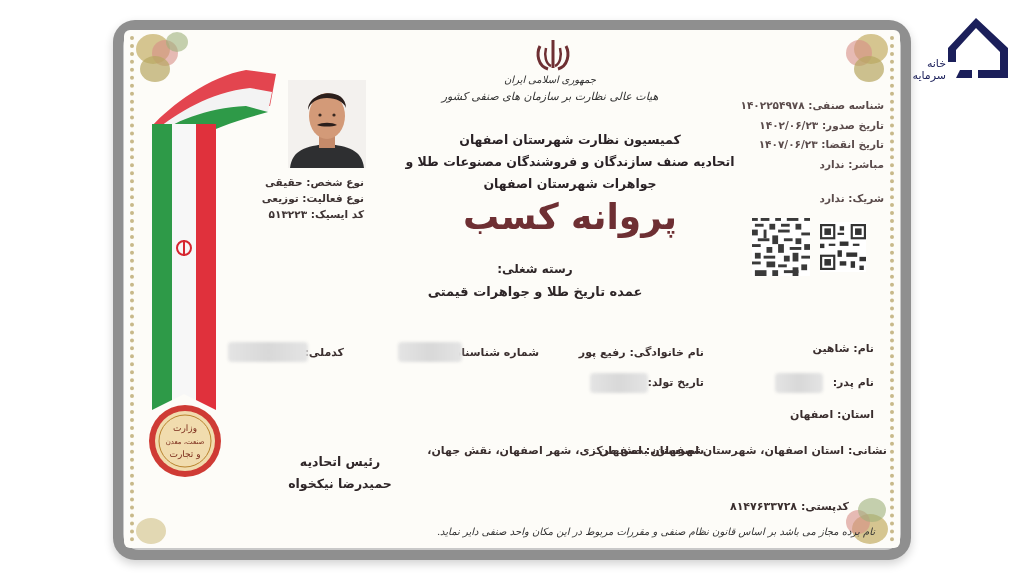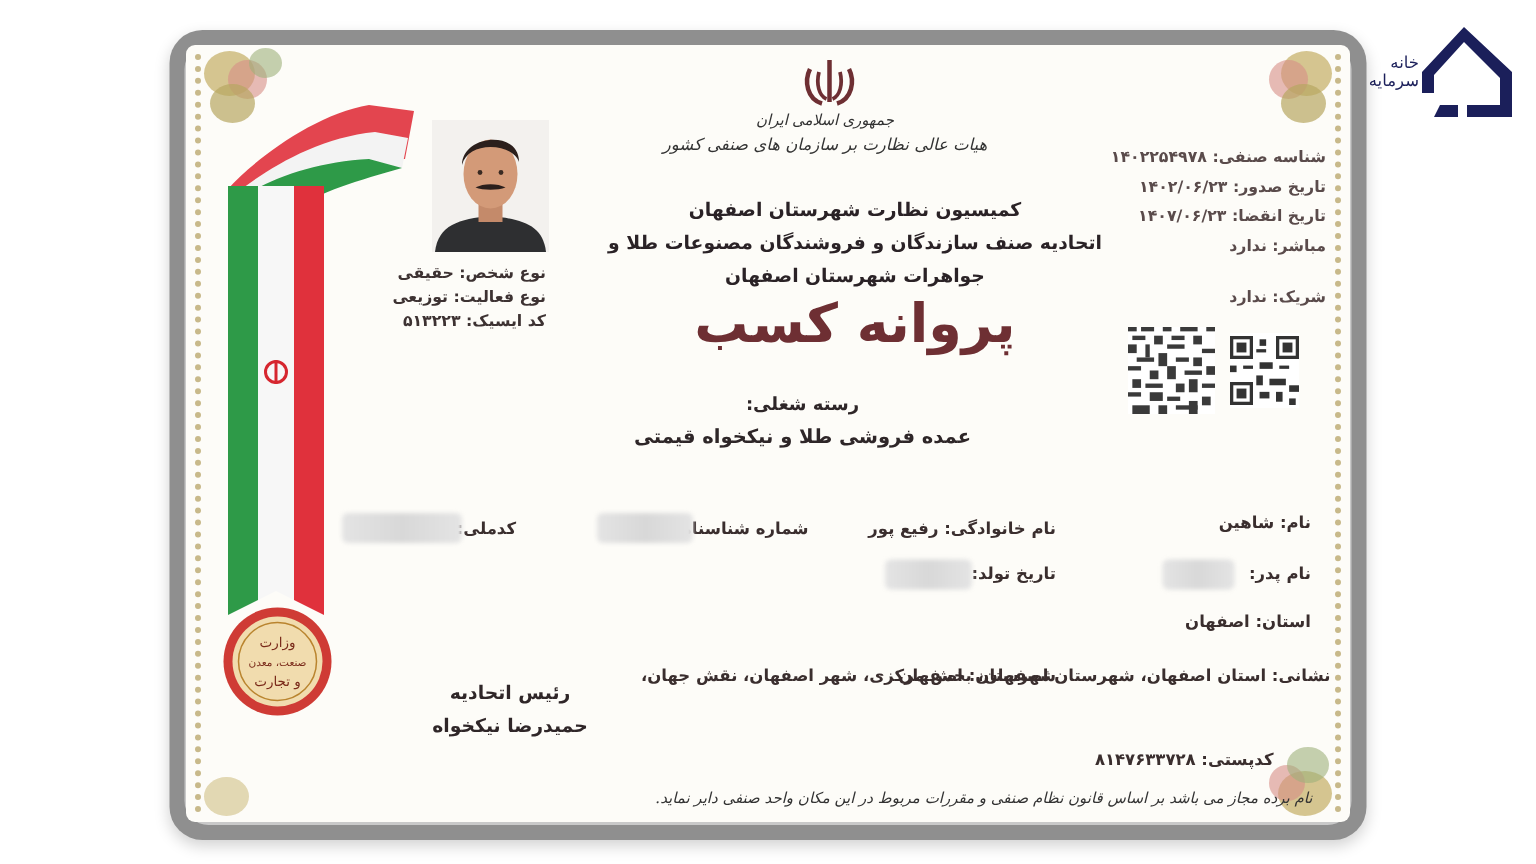--- a/index.html
+++ b/index.html
@@ -30,21 +30,21 @@
   .corner.tl { left: 8px; top: 0; }
   .corner.tr { right: 8px; top: 0; }
   .corner.bl { left: 8px; bottom: 0; }
   .corner.br { right: 8px; bottom: 0; }
 
   
   .ribbon { position: absolute; left: 150px; top: 66px; width: 130px; height: 350px; }
 
   
   .logo { position: absolute; left: 900px; top: 12px; width: 115px; height: 70px; }
-  .logo-text { position: absolute; left: 0; top: 24px; width: 46px; font-size: 11px; color: #1b1f5a; line-height: 12px; text-align: right; direction: rtl; font-family: "DejaVu Sans", sans-serif; }
+  .logo-text { position: absolute; left: 0; top: 46px; width: 46px; font-size: 11px; color: #1b1f5a; line-height: 12px; text-align: right; direction: rtl; font-family: "DejaVu Sans", sans-serif; }
   .logo-text span { display: block; }
 
   .rtl { direction: rtl; unicode-bidi: embed; }
   .txt { position: absolute; color: #3a2e2a; white-space: nowrap; }
 
   .emblem { position: absolute; left: 534px; top: 38px; width: 38px; height: 34px; }
   .header-republic { left: 470px; top: 74px; width: 160px; text-align: center; font-family: Liberation Sans, sans-serif; font-size: 10px; font-style: italic; color: #333; }
   .header-board { left: 430px; top: 90px; width: 240px; text-align: center; font-family: "DejaVu Serif", serif; font-size: 11px; font-style: italic; color: #333; }
   .header-commission { left: 420px; top: 132px; width: 300px; text-align: center; font-size: 12.5px; font-weight: bold; color: #2a2226; }
   .header-union { left: 395px; top: 154px; width: 350px; text-align: center; font-size: 12.5px; font-weight: bold; color: #2a2226; }
@@ -242,21 +242,21 @@
       <circle cx="32" cy="35" r="1.6" fill="#3a2a22"></circle>
         <circle cx="46" cy="35" r="1.6" fill="#3a2a22"></circle>
     </svg>
   </div>
 
   <div class="txt rtl ext" style="top:176px;">نوع شخص: حقیقی</div>
   <div class="txt rtl ext" style="top:192px;">نوع فعالیت: توزیعی</div>
   <div class="txt rtl ext" style="top:208px;">کد ایسیک: ۵۱۳۲۲۳</div>
 
   <div class="txt rtl category-label">رسته شغلی:</div>
-  <div class="txt rtl category-value">عمده فروشی طلا و نیکخواه قیمتی</div>
+  <div class="txt rtl category-value">عمده تاریخ طلا و جواهرات قیمتی</div>
 
   <div class="txt rtl field" style="right:150px;top:342px;">نام: شاهین</div>
   <div class="txt rtl field" style="right:320px;top:346px;">نام خانوادگی: رفیع پور</div>
   <div class="txt rtl field" style="right:485px;top:346px;">شماره شناسنامه:</div>
   <div class="blur" style="left:398px;top:342px;width:64px;"></div>
   <div class="txt rtl field" style="right:680px;top:346px;">کدملی:</div>
   <div class="blur" style="left:228px;top:342px;width:80px;"></div>
 
   <div class="txt rtl field" style="right:150px;top:376px;">نام پدر:</div>
   <div class="blur" style="left:775px;top:373px;width:48px;"></div>

